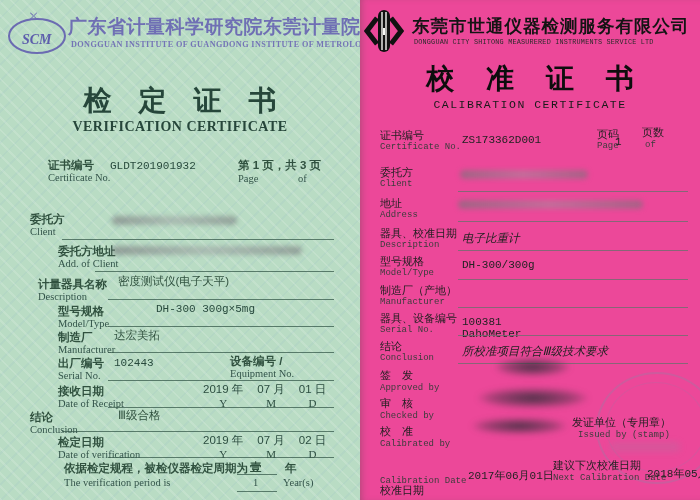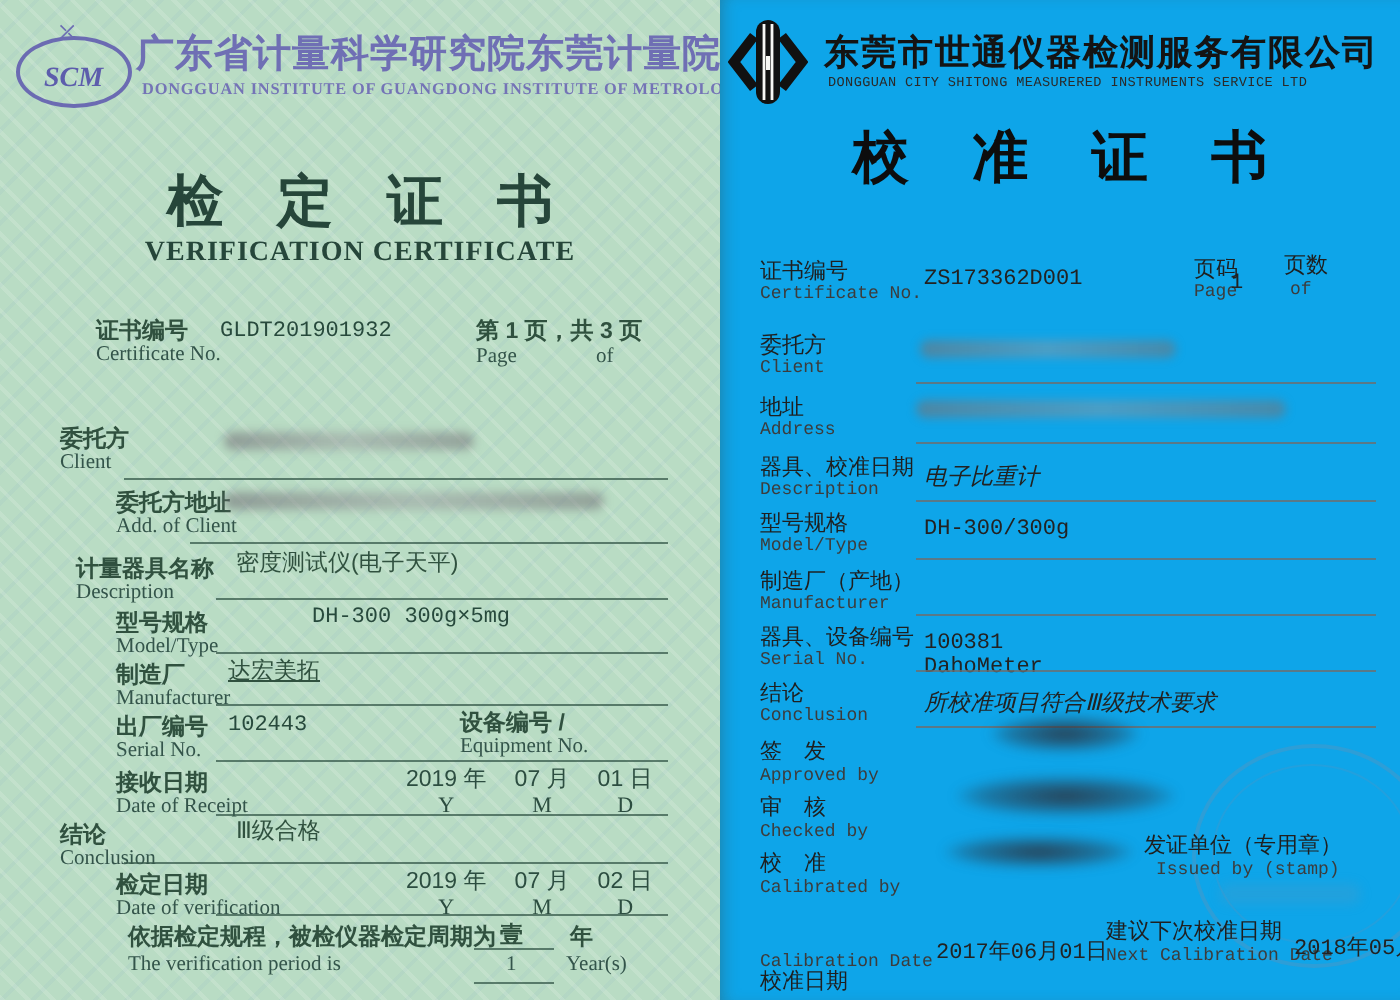--- a/index.html
+++ b/index.html
@@ -3,21 +3,21 @@
 <meta charset="utf-8">
 <style>
   html,body{margin:0;padding:0;background:#e8e8e8;}
   #canvas{position:relative;width:700px;height:500px;overflow:hidden;font-family:"Liberation Sans",sans-serif;}
   .page{position:absolute;top:0;height:500px;overflow:hidden;}
   #left-page{left:0;width:360px;
     background-color:#b9dcc4;
     background-image:
       repeating-linear-gradient(45deg, rgba(255,255,255,.14) 0 2px, rgba(255,255,255,0) 2px 9px),
       repeating-linear-gradient(-45deg, rgba(110,150,200,.07) 0 2px, rgba(110,150,200,0) 2px 11px);}
-  #right-page{left:360px;width:340px;background:#0ea5e9;box-shadow:inset 5px 0 9px -5px rgba(60,70,60,.45);}
+  #right-page{left:360px;width:340px;background:#ec4899;box-shadow:inset 5px 0 9px -5px rgba(60,70,60,.45);}
   .abs{position:absolute;}
   
   .l-org-cn{font:700 19px "Liberation Sans",sans-serif;color:#6f6fb4;letter-spacing:.5px;white-space:nowrap;}
   .l-org-en{font:700 8.2px "Liberation Serif",serif;color:#7474b6;letter-spacing:.4px;white-space:nowrap;}
   .l-title-cn{width:360px;text-align:center;font:700 28px "Liberation Serif",serif;color:#26463a;letter-spacing:10px;text-indent:10px;}
   .l-title-en{width:360px;text-align:center;font:700 14px "Liberation Serif",serif;color:#26463a;letter-spacing:.5px;}
   .lcn{font:600 11.5px "Liberation Sans",sans-serif;color:#30513f;white-space:nowrap;}
   .len{font:400 10.5px "Liberation Serif",serif;color:#33544a;white-space:nowrap;}
   .lval{font:400 11px "Liberation Mono",monospace;color:#27493c;white-space:nowrap;}
   .l-line{position:absolute;height:1px;background:rgba(55,90,75,.75);}
@@ -86,21 +86,21 @@
     <div class="abs lcn" style="left:118px;top:274px;font-weight:500;">密度测试仪(电子天平)</div>
     <div class="l-line" style="left:108px;top:299px;width:226px;"></div>
 
     <div class="abs lcn" style="left:58px;top:304px;">型号规格</div>
     <div class="abs len" style="left:58px;top:318px;">Model/Type</div>
     <div class="abs lval" style="left:114px;top:303px;padding-left:42px;">DH-300  300g×5mg</div>
     <div class="l-line" style="left:108px;top:326px;width:226px;"></div>
 
     <div class="abs lcn" style="left:58px;top:330px;">制造厂</div>
     <div class="abs len" style="left:58px;top:344px;">Manufacturer</div>
-    <div class="abs lcn" style="left:114px;top:328px;font-weight:500;text-decoration:underline;">达宏美拓</div>
+    <div class="abs lcn" style="left:114px;top:328px;font-weight:500;">达宏美拓</div>
     <div class="l-line" style="left:108px;top:352px;width:226px;"></div>
 
     <div class="abs lcn" style="left:58px;top:356px;">出厂编号</div>
     <div class="abs len" style="left:58px;top:370px;">Serial No.</div>
     <div class="abs lval" style="left:114px;top:357px;">102443</div>
     <div class="abs lcn" style="left:230px;top:354px;">设备编号 /</div>
     <div class="abs len" style="left:230px;top:368px;">Equipment No.</div>
     <div class="l-line" style="left:108px;top:380px;width:226px;"></div>
 
     <div class="abs lcn" style="left:58px;top:384px;">接收日期</div>
@@ -162,20 +162,21 @@
       <rect x="14" y="2" width="12" height="42" rx="6" fill="#111"></rect>
       <line x1="18" y1="4" x2="18" y2="42" stroke="#f7f7f4" stroke-width="1.4"></line>
       <line x1="22" y1="4" x2="22" y2="42" stroke="#f7f7f4" stroke-width="1.4"></line>
       <line x1="20" y1="20" x2="20" y2="27" stroke="#f7f7f4" stroke-width="2"></line>
     </svg>
 
     <div class="abs r-org-cn" style="left:52px;top:14px;">东莞市世通仪器检测服务有限公司</div>
     <div class="abs r-org-en" style="left:54px;top:38px;">DONGGUAN CITY SHITONG MEASURERED INSTRUMENTS SERVICE LTD</div>
 
     <div class="abs r-title-cn" style="left:0;top:60px;">校 准 证 书</div>
+    <div class="abs r-title-en" style="left:0;top:98px;">CALIBRATION CERTIFICATE</div>
 
     <div class="abs rcn" style="left:20px;top:128px;">证书编号</div>
     <div class="abs ren" style="left:20px;top:142px;">Certificate No.</div>
     <div class="abs rval" style="left:102px;top:134px;">ZS173362D001</div>
     <div class="abs rcn" style="left:237px;top:127px;">页码</div>
     <div class="abs ren" style="left:237px;top:141px;">Page</div>
     <div class="abs rval" style="left:255px;top:136px;">1</div>
     <div class="abs rcn" style="left:282px;top:125px;">页数</div>
     <div class="abs ren" style="left:285px;top:140px;">of</div>
 

